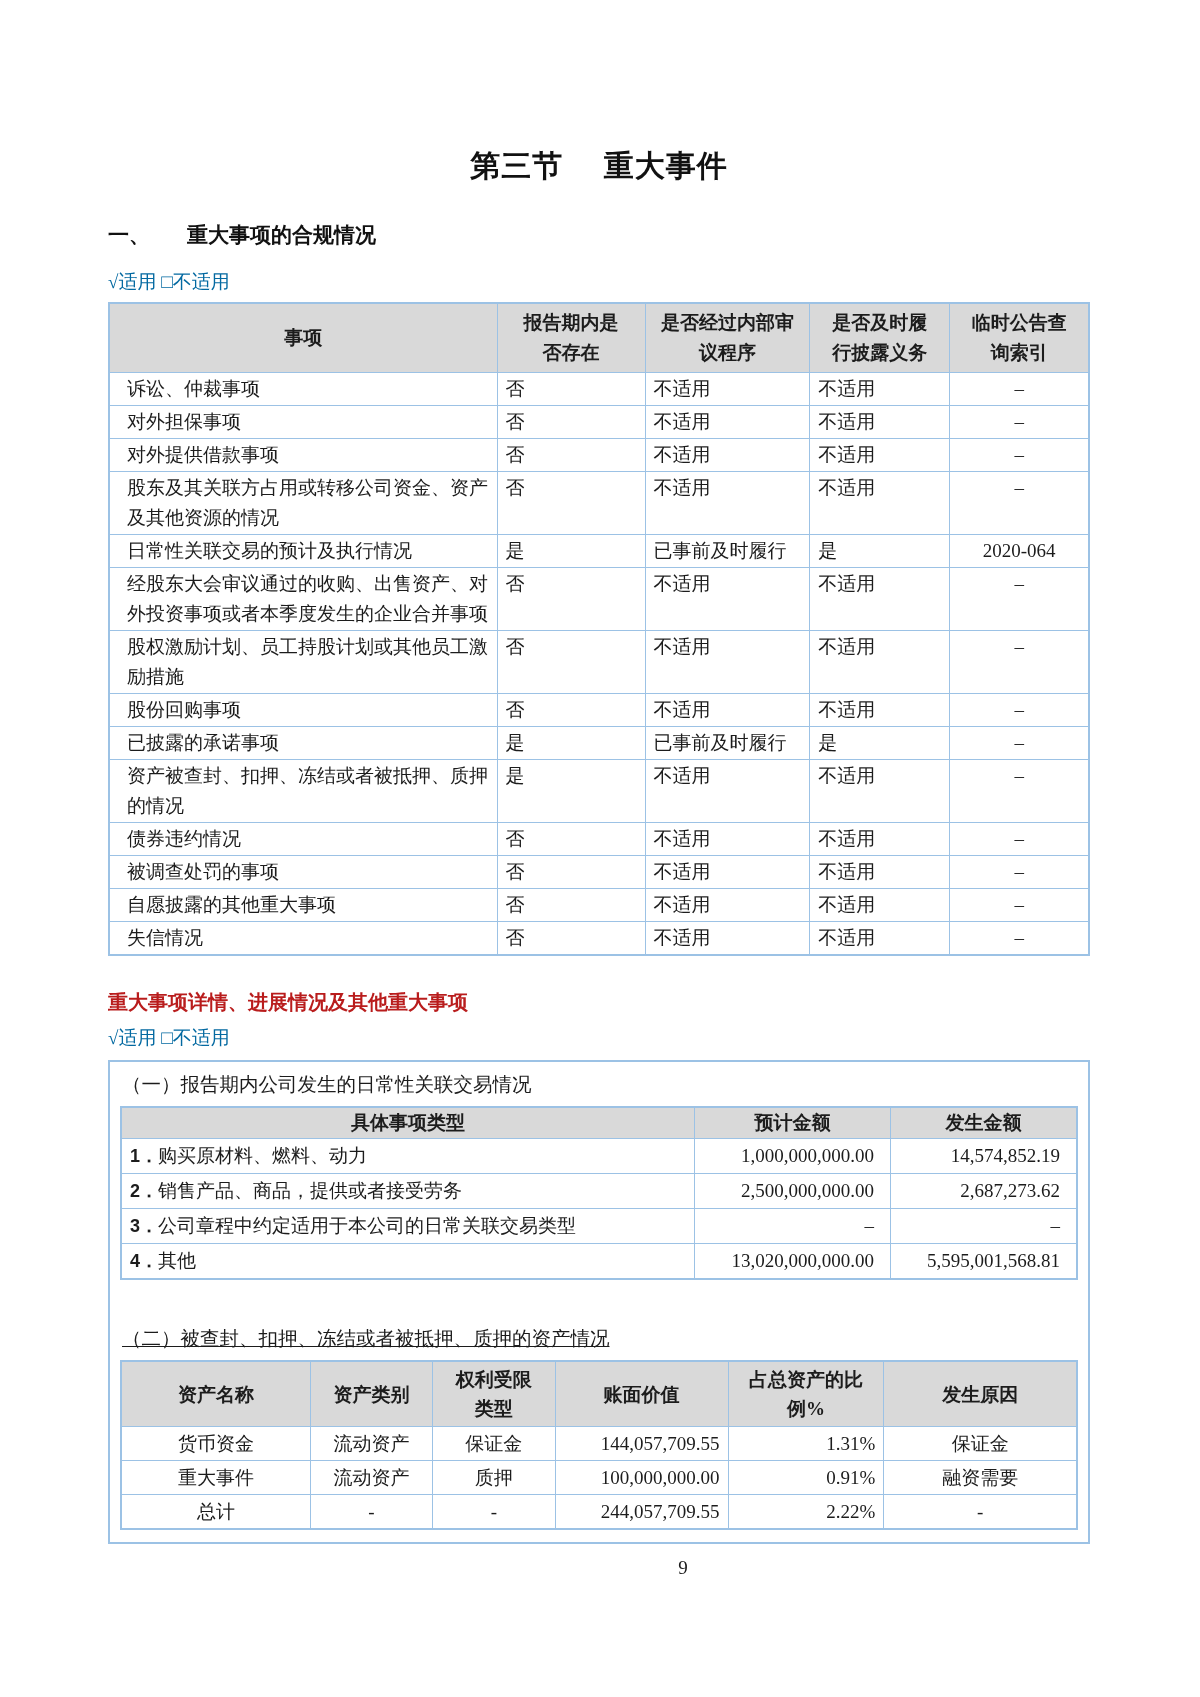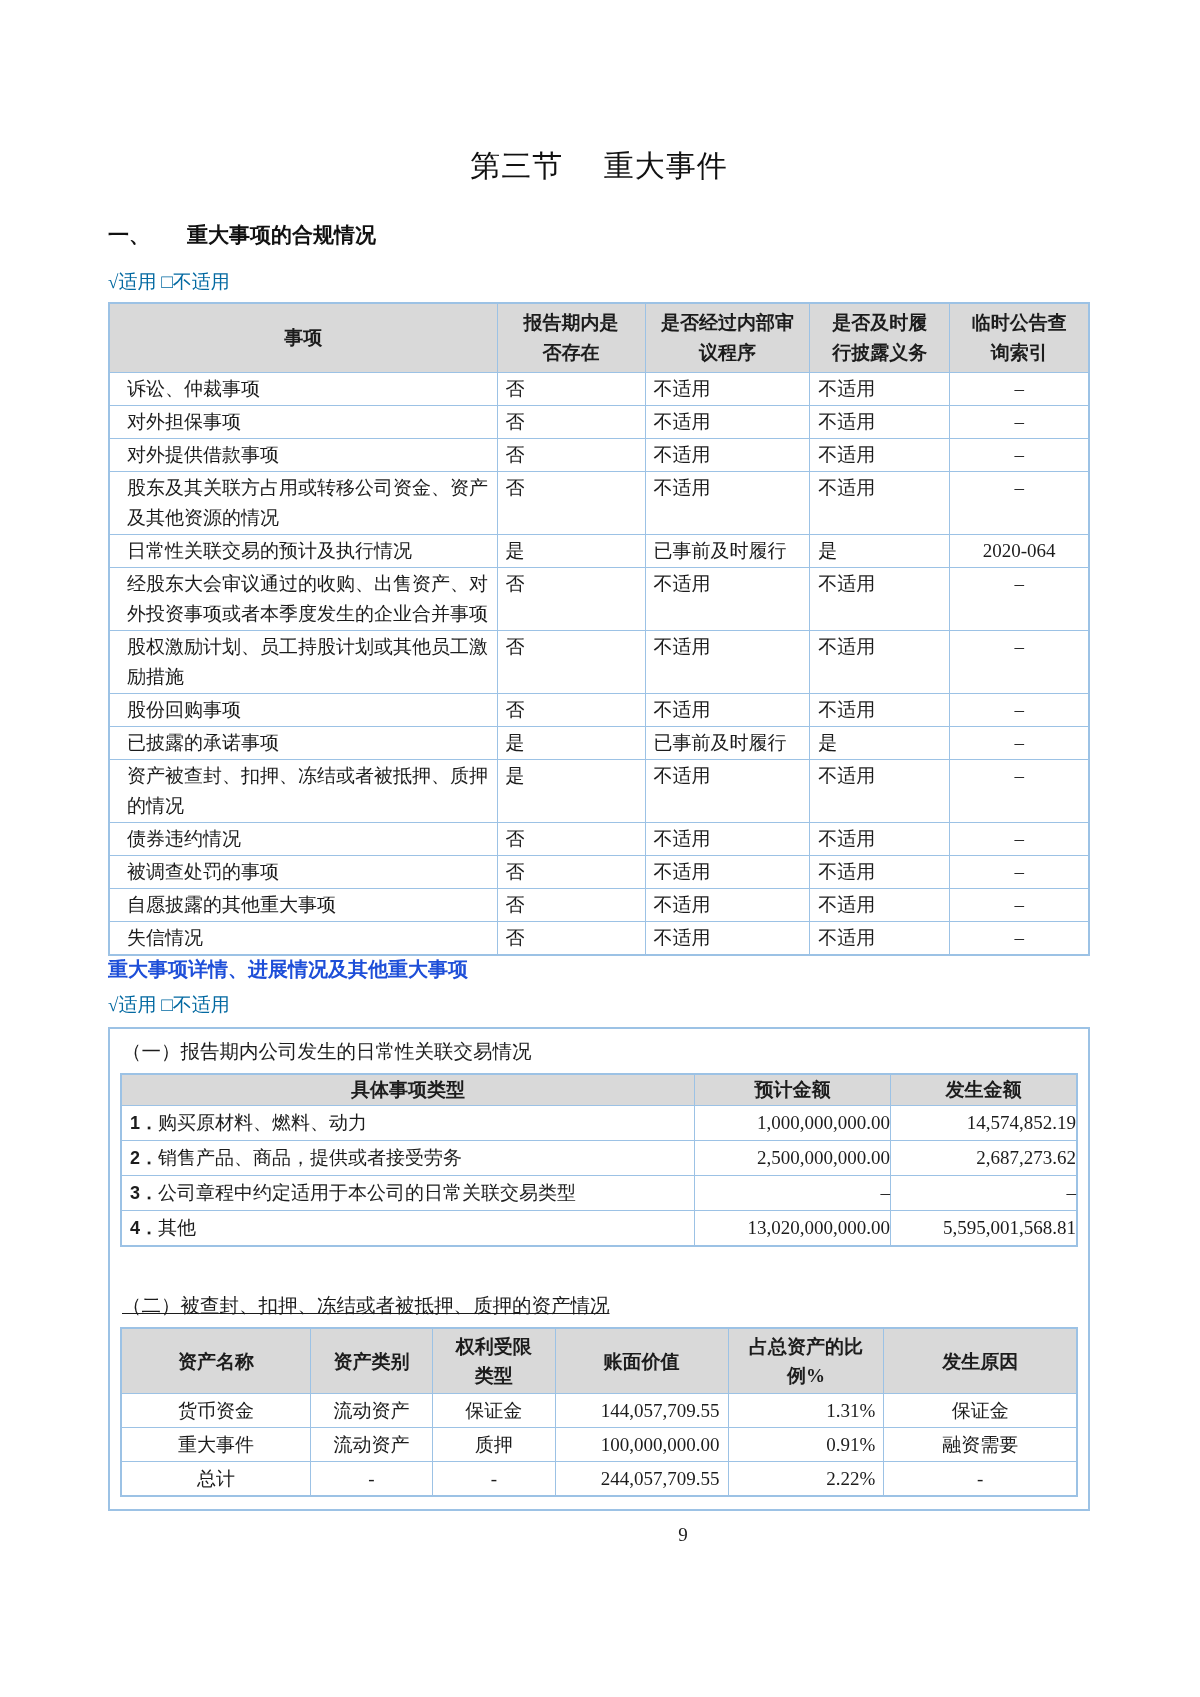--- a/index.html
+++ b/index.html
@@ -5,59 +5,60 @@
   html,body{margin:0;padding:0;background:#ffffff;}
   .page{
     width:1200px;height:1697px;background:#ffffff;position:relative;
     font-family:"Liberation Serif","DejaVu Serif",serif;
     color:#1c1c1c;overflow:hidden;box-sizing:border-box;
     padding:0 110px 0 108px;
   }
   .doc-title{
     padding-top:146px;text-align:center;
     font-family:"Liberation Sans","DejaVu Sans",sans-serif;
-    font-weight:normal;font-size:30px;color:#111;letter-spacing:1px;
+    font-weight:bold;font-size:30px;color:#111;letter-spacing:1px;
   }
   .sec-heading{
     margin-top:34px;display:flex;align-items:baseline;
     font-family:"Liberation Sans","DejaVu Sans",sans-serif;
     font-weight:bold;font-size:21px;color:#111;
   }
   .sec-heading .num{margin-right:37px;}
   .applicability{margin-top:20px;margin-bottom:7px;font-size:19px;color:#0369a1;}
   table{border-collapse:collapse;table-layout:fixed;width:100%;}
   table,td,th{border:1.5px solid #9cc2e5;}
   table{border-width:2px;}
   th{
     background:#d9d9d9;font-weight:bold;text-align:center;vertical-align:middle;
     font-size:19px;line-height:30px;padding:4px 4px;white-space:pre-line;
   }
   td{font-size:19px;vertical-align:top;padding:1px 8px;line-height:30px;word-break:break-all;}
   
   .t-compliance td.c0{padding-left:17px;}
   .c-left{text-align:left;}
   .c-center{text-align:center;}
-  .c-right{text-align:right;padding-right:0;}
+  .c-right{text-align:right;padding-right:16px;}
   
   .details-box{
     border:2px solid #9cc2e5;margin-top:9px;padding:6px 10px 12px 10px;
   }
   .sub-label{font-size:19.5px;line-height:30px;padding:2px 2px 6px 2px;}
   .sub-label.second{margin-top:42px;text-decoration:underline;}
   .t-sub th{line-height:28px;padding:1px 4px;}
   .t-sub td{line-height:31px;}
   .t-assets th{line-height:29px;padding:3px 4px;}
   .t-assets td{line-height:29px;padding:2px 8px;vertical-align:middle;}
   .num-prefix{font-family:"Liberation Sans","DejaVu Sans",sans-serif;font-weight:bold;font-size:18px;}
   .page-number{
     margin-top:13px;text-align:center;font-size:19px;transform:translateX(84px);
   }
   .heading2{
+    margin-top:33px;
     font-family:"Liberation Sans","DejaVu Sans",sans-serif;
-    font-weight:bold;font-size:20px;color:#1d4ed8;
+    font-weight:bold;font-size:20px;color:#b91c1c;
   }
   .applicability.tight{margin-top:9px;margin-bottom:0;}
 </style>
 </head>
 <body>
 
 <div class="page">
 
   <div class="doc-title">第三节　 重大事件</div>
 

